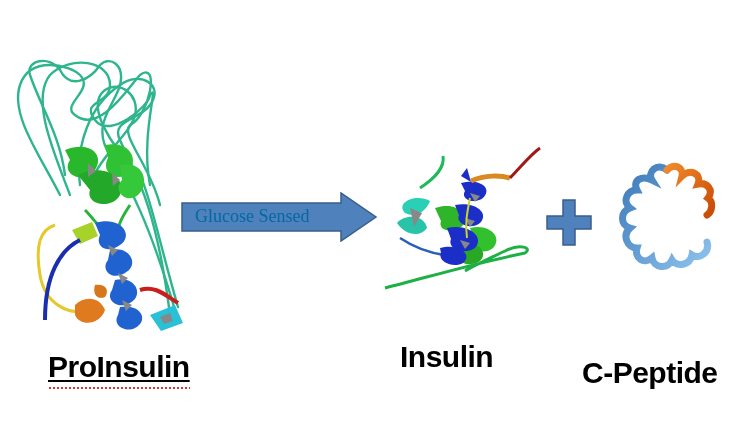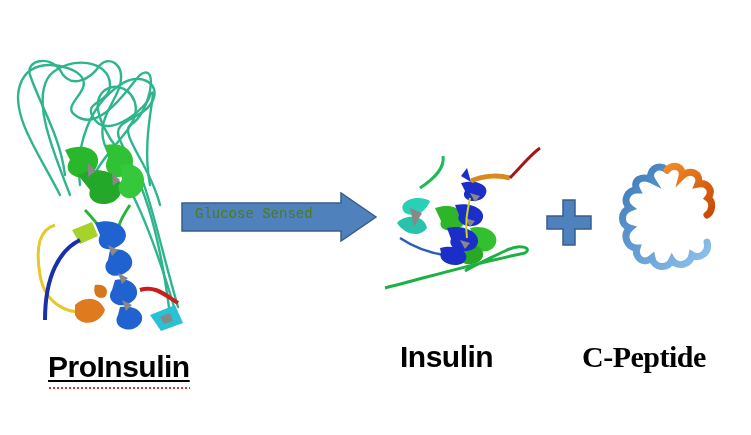--- a/index.html
+++ b/index.html
@@ -6,21 +6,21 @@
   body { width: 751px; height: 435px; position: relative; overflow: hidden;
          font-family: "Liberation Sans", sans-serif; }
   .abs { position: absolute; }
   .label { font-family: "Liberation Sans", sans-serif; font-weight: bold;
            font-size: 30px; color: #000; letter-spacing: -0.5px; }
   .underlined { text-decoration: underline; text-decoration-color: #000;
                 text-underline-offset: 3px; text-decoration-thickness: 2px; }
   .spell { position: absolute; left: 0; right: 0; bottom: -6px; height: 3px;
            background-image: radial-gradient(circle at 2px 1px, #e03030 1px, transparent 1.3px);
            background-size: 4px 3px; }
-  .arrow-text { font-family: Liberation Mono, monospace; font-size: 14px; color: #4d7c0f; }
+  .arrow-text { font-family: Liberation Serif, serif; font-size: 18px; color: #0369a1; }
 </style>
 </head>
 <body>
 
 <svg class="abs" style="left:0;top:45px" width="200" height="300" viewBox="0 0 200 300">
   <g fill="none" stroke="#2fb58e" stroke-width="2.4" stroke-linecap="round">
     <path d="M60 150 C40 110 10 70 20 40 C30 10 70 20 80 30 C95 45 60 60 75 70 C100 90 130 40 140 30 C160 15 150 70 130 80 C120 90 150 120 160 160"></path>
     <path d="M70 150 C55 110 30 55 50 30 C70 10 110 15 110 40 C110 60 80 55 95 75 C110 95 150 60 150 50 C160 35 140 90 150 140"></path>
     <path d="M80 140 C75 100 90 60 120 40 C140 25 165 40 150 60 C140 75 110 75 120 95 C130 120 155 150 170 270"></path>
     <path d="M65 130 C60 90 40 60 30 30 C25 15 50 10 60 25 C70 45 90 35 100 20 C110 10 125 20 120 40 C115 60 90 80 110 110 C130 140 150 180 175 265"></path>
@@ -112,13 +112,13 @@
     <path d="M55 10 C45 2 35 12 40 20 C30 15 20 20 25 30 C15 30 10 42 18 48 C8 52 8 65 18 68 C10 75 15 88 25 88 C22 98 32 105 40 98 C42 108 55 110 60 100 C65 108 78 105 80 95 C88 100 98 92 95 82" stroke="url(#cpBlue)"></path>
     <path d="M55 10 C62 2 72 8 70 16 C78 8 90 14 86 24 C95 22 102 30 96 38 C102 42 100 52 95 55" stroke="url(#cpOrange)"></path>
   </g>
 </svg>
 
 <div class="abs label underlined" style="left:48px;top:350px;">
   <span>ProInsulin</span>
   <span class="spell"></span>
 </div>
 <div class="abs label" style="left:400px;top:340px;">Insulin</div>
-<div class="abs label" style="left:582px;top:340px;font-family:Liberation Serif, serif;">C-Peptide</div>
+<div class="abs label" style="left:582px;top:356px;">C-Peptide</div>
 
 </body></html>

